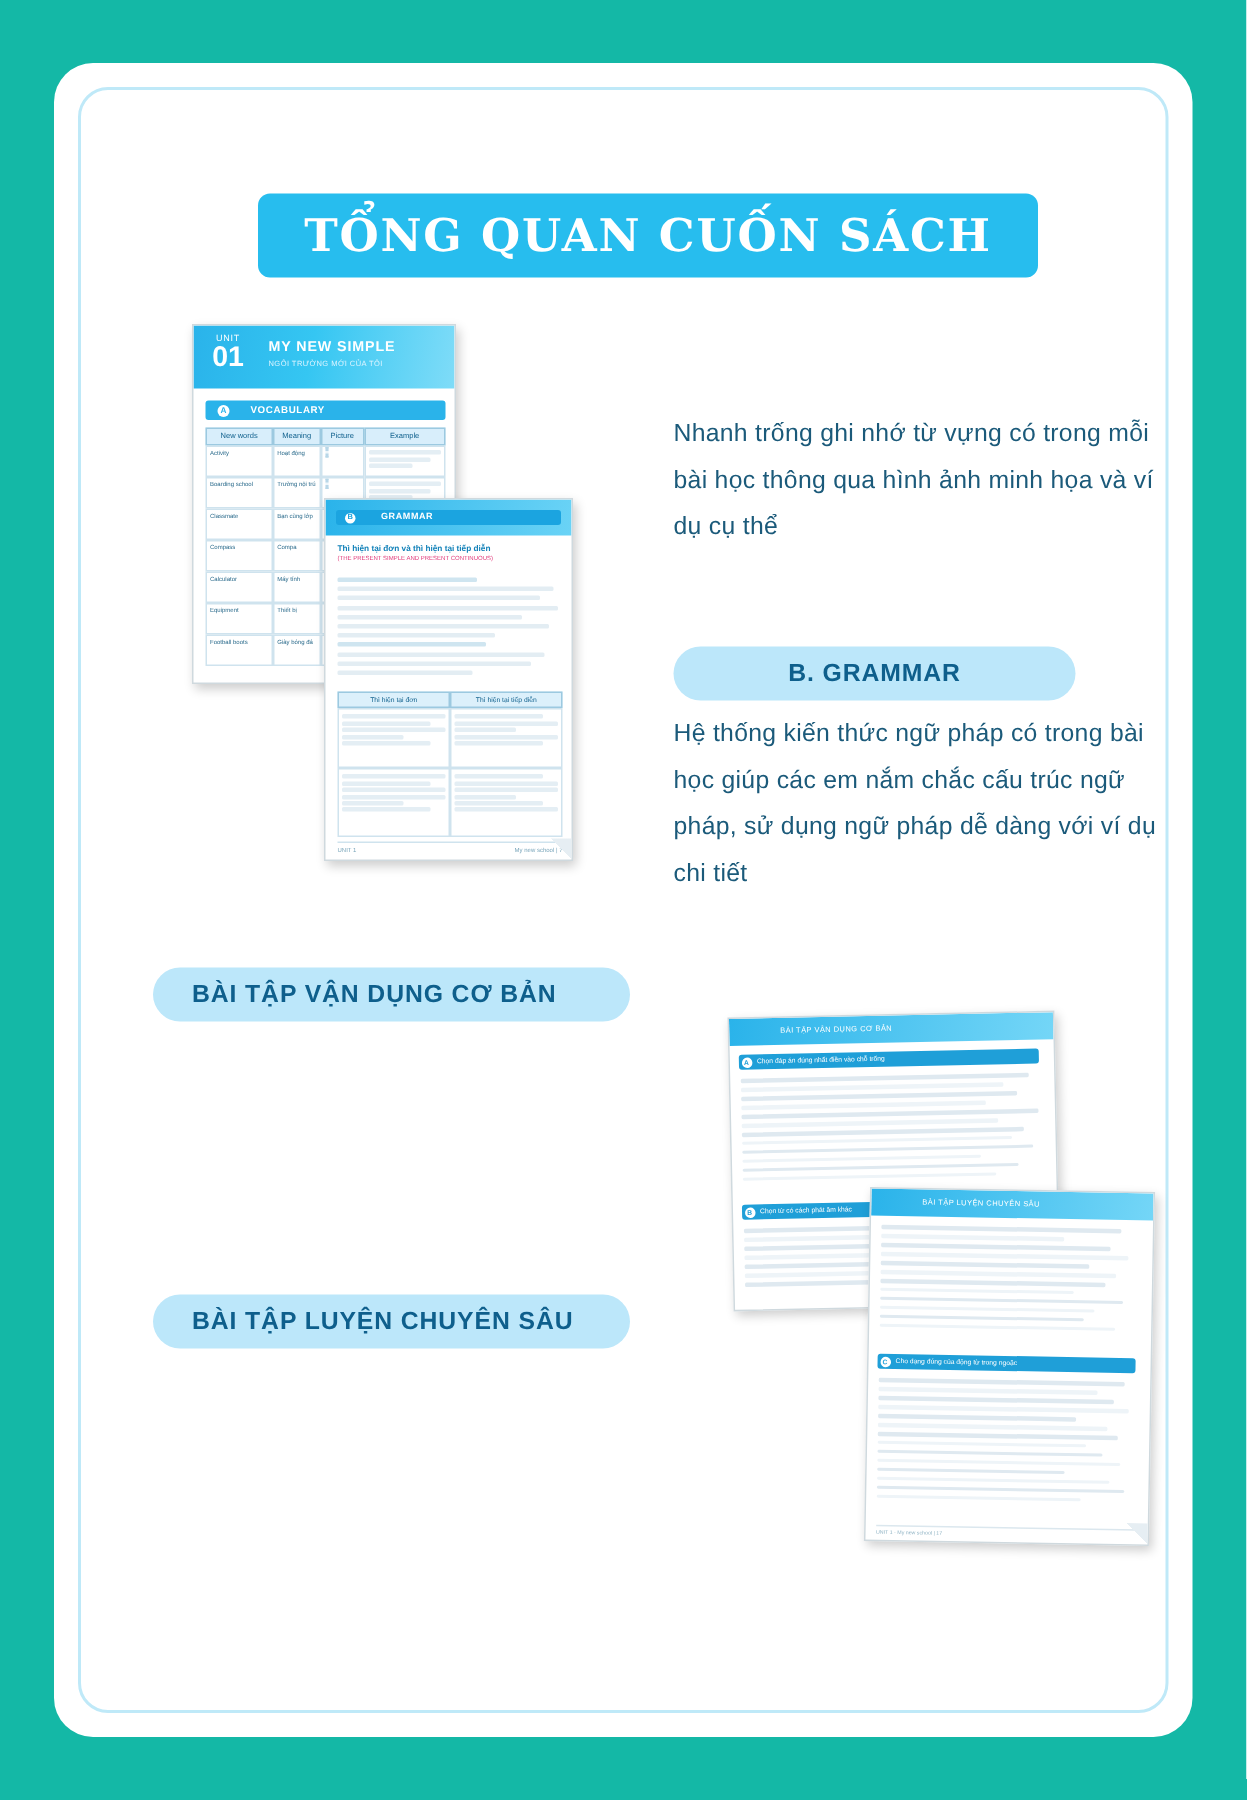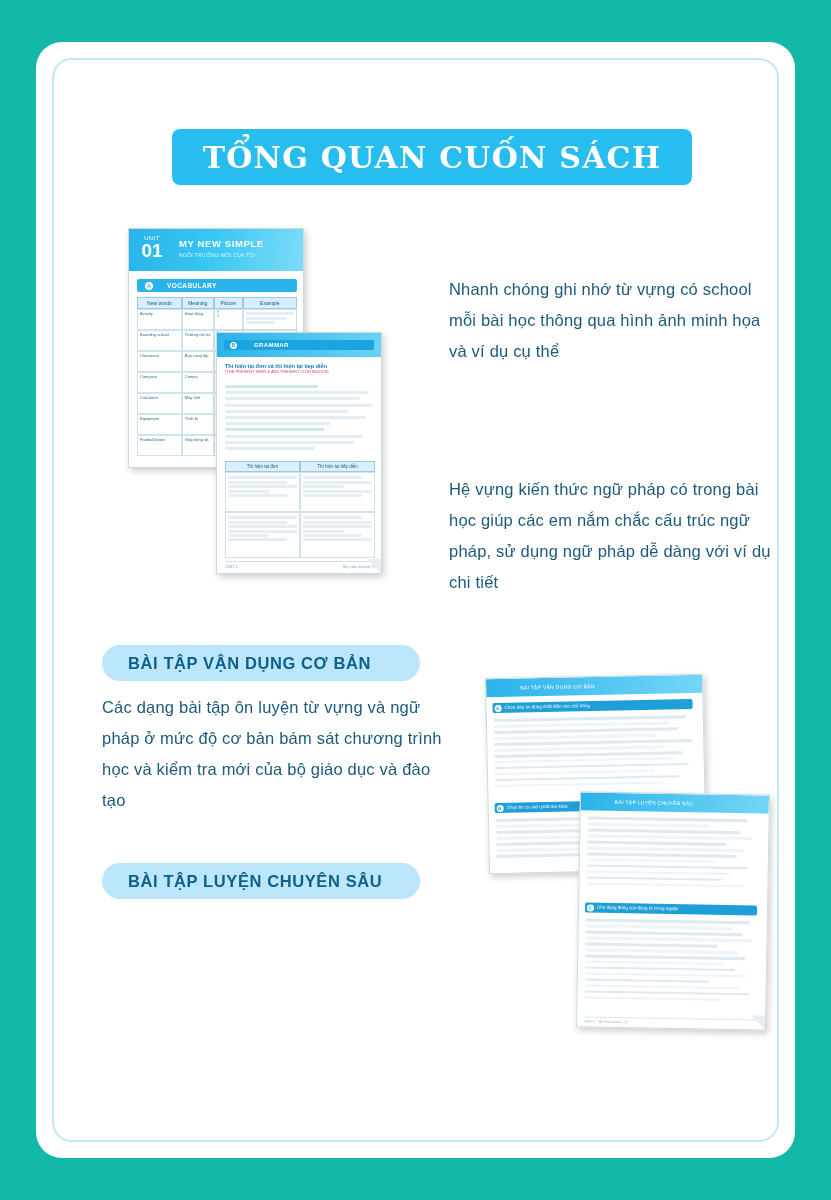--- a/index.html
+++ b/index.html
@@ -86,21 +86,21 @@
   .mock {
     position: absolute;
     background: #ffffff;
     border: 1px solid #cfd9de;
     box-shadow: 2px 3px 7px rgba(0,0,0,.20);
     overflow: hidden;
   }
   .mock .mockinner { position: absolute; inset: 0; }
 
   
-  #mock-vocab { left: 128px; top: 228px; width: 176px; height: 240px; }
+  #mock-vocab { left: 128px; top: 216px; width: 176px; height: 240px; }
   .voc-head {
     position: absolute; left: 0; top: 0; width: 100%; height: 42px;
     background: linear-gradient(100deg,#2ab3ea 0%, #35c6f2 45%, #7fdcf8 100%);
   }
   .voc-unit {
     position: absolute; left: 6px; top: 4px; width: 34px; height: 34px;
     color: #fff; text-align: center; line-height: 1;
   }
   .voc-unit .u { font-size: 6px; letter-spacing: .5px; display:block; margin-top:2px;}
   .voc-unit .n { font-size: 19px; font-weight: bold; display:block; }
@@ -411,25 +411,27 @@
         <div class="ln a" style="width:72%"></div>
           <div class="ln b" style="width:89%"></div>
         <div class="ln a" style="width:95%"></div>
           <div class="ln b" style="width:78%"></div>
       </div>
       <div class="ex-foot">UNIT 1 - My new school | 17</div>
       <div class="fold"></div>
     </div>
   </div>
 
-  <div class="body-text" id="txt-vocab">Nhanh chóng ghi nhớ từ vựng có school mỗi bài học thông qua hình ảnh minh họa và ví dụ cụ thể</div>
-
-  <div class="body-text" id="txt-grammar">Hệ vựng kiến thức ngữ pháp có trong bài học giúp các em nắm chắc cấu trúc ngữ pháp, sử dụng ngữ pháp dễ dàng với ví dụ chi tiết</div>
+  <div class="body-text" id="txt-vocab">Nhanh trống ghi nhớ từ vựng có trong mỗi bài học thông qua hình ảnh minh họa và ví dụ cụ thể</div>
+
+  <div class="pill center" id="pill-grammar">
+    <span class="label">B. GRAMMAR</span>
+  </div>
+  <div class="body-text" id="txt-grammar">Hệ thống kiến thức ngữ pháp có trong bài học giúp các em nắm chắc cấu trúc ngữ pháp, sử dụng ngữ pháp dễ dàng với ví dụ chi tiết</div>
 
   <div class="pill" id="pill-basic">
     <span class="label">BÀI TẬP VẬN DỤNG CƠ BẢN</span>
   </div>
-  <div class="body-text" id="txt-basic">Các dạng bài tập ôn luyện từ vựng và ngữ pháp ở mức độ cơ bản bám sát chương trình học và kiểm tra mới của bộ giáo dục và đào tạo</div>
 
   <div class="pill" id="pill-advanced">
     <span class="label">BÀI TẬP LUYỆN CHUYÊN SÂU</span>
   </div>
 </div>
 
 </body></html>

